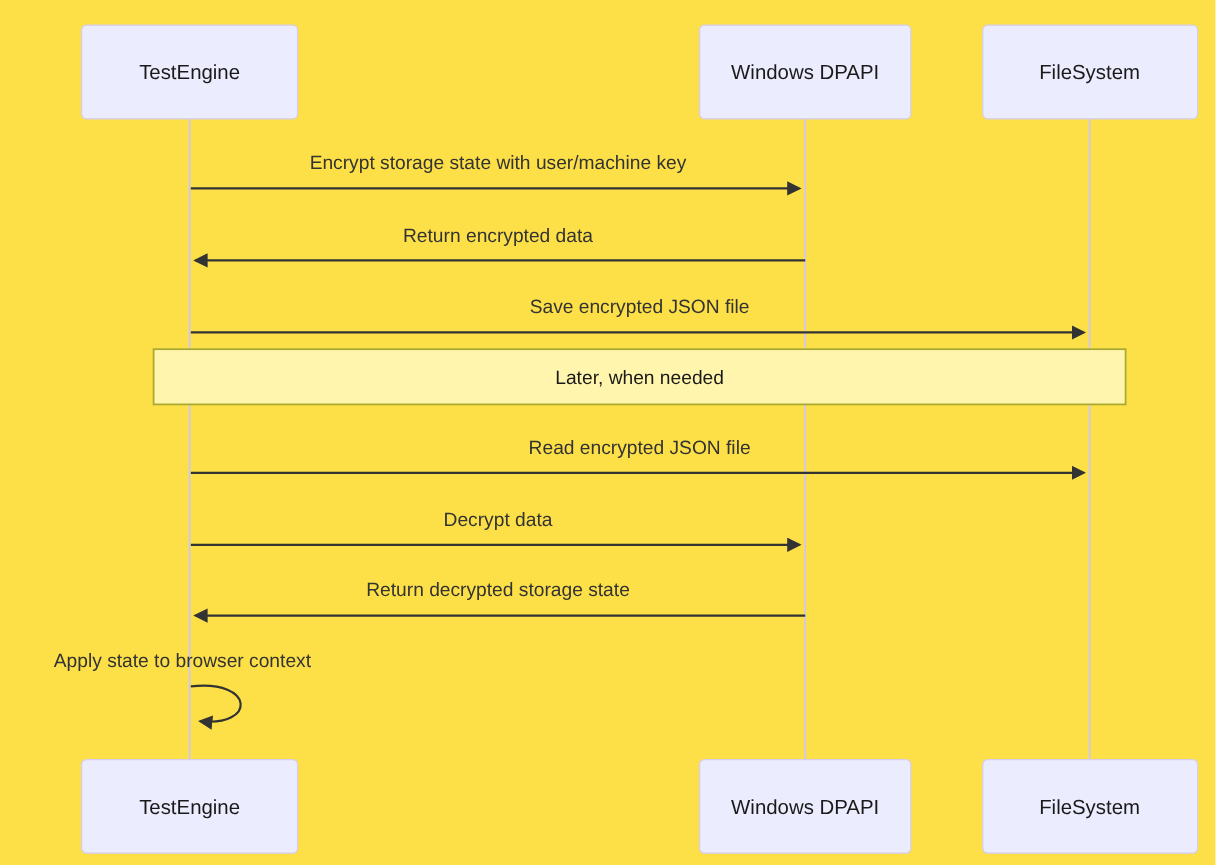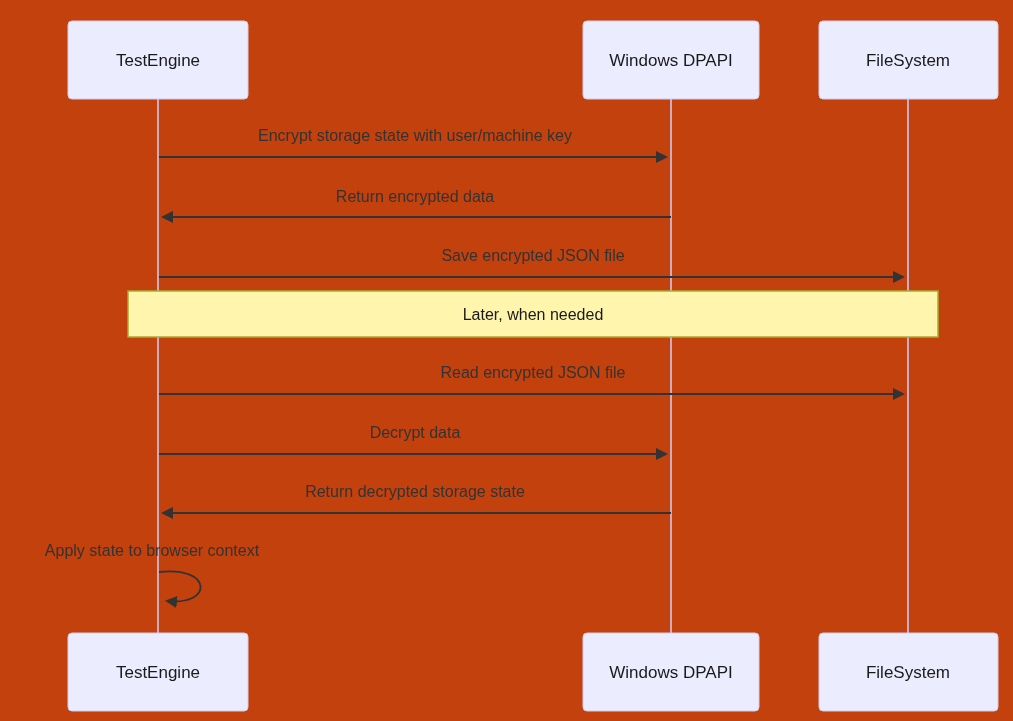--- a/index.html
+++ b/index.html
@@ -4,21 +4,21 @@
 <style>
   html, body {
     margin: 0;
     padding: 0;
     background: #ffffff;
   }
   .stage {
     position: relative;
     width: 1013px;
     height: 721px;
-    background: #c2410c;
+    background: #fde047;
     overflow: hidden;
   }
   svg { display: block; }
   .actor-label {
     font-family: "Liberation Sans", sans-serif;
     font-size: 17px;
     fill: #1a1a1a;
     text-anchor: middle;
   }
   .msg-label {

